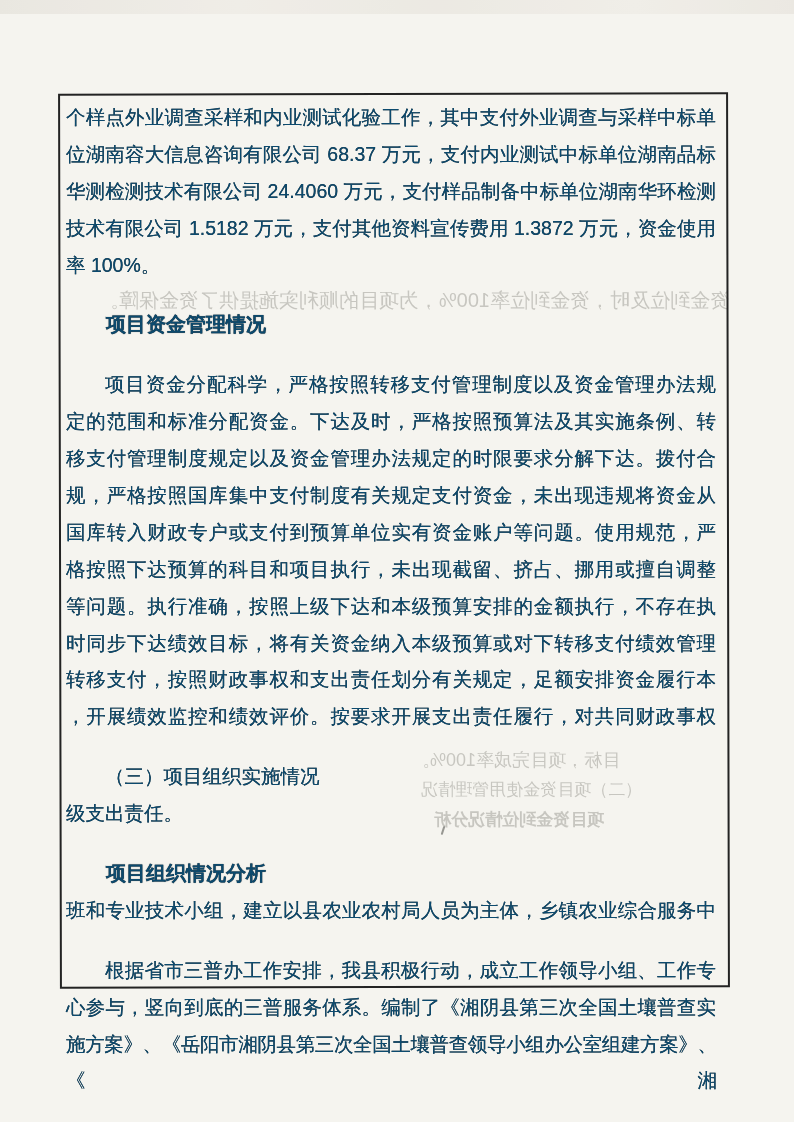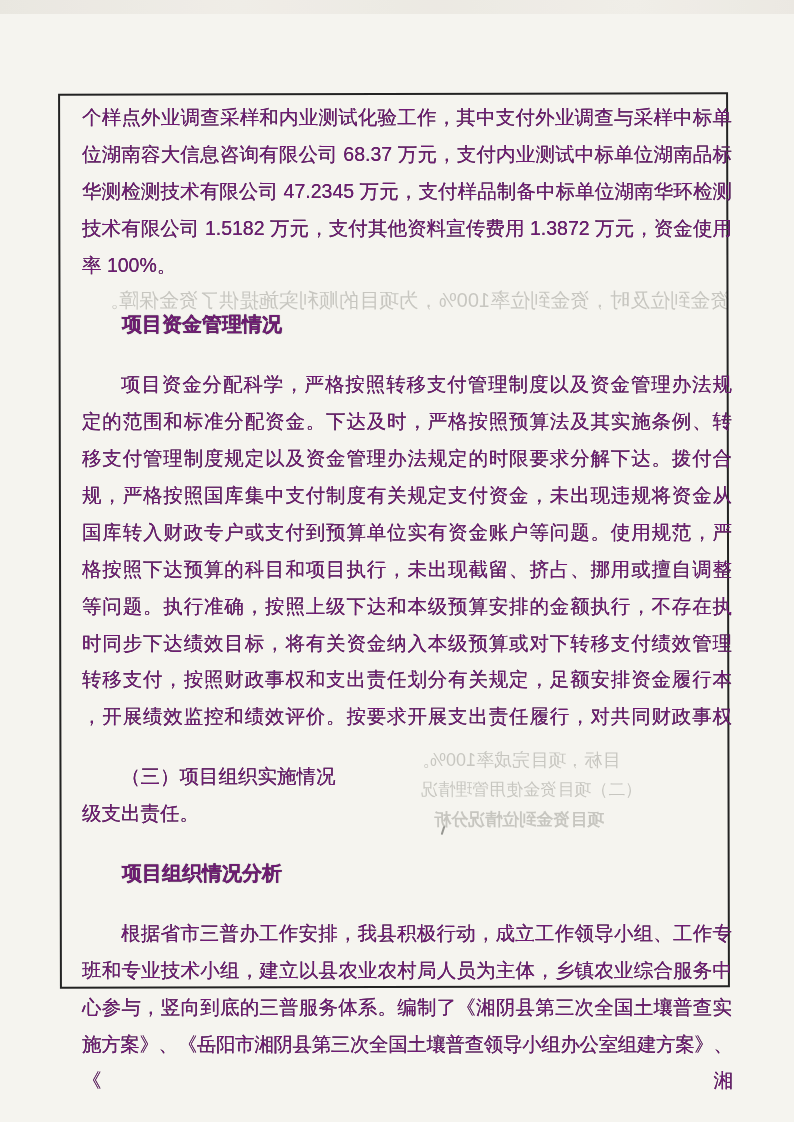--- a/index.html
+++ b/index.html
@@ -22,23 +22,23 @@
 
   
   .cell-frame {
     position: absolute; left: 59px; top: 93px; width: 670px; height: 895px;
     border: 2px solid #232323;
     z-index: 2;
     transform: rotate(-0.12deg);
   }
 
   .textblock {
-    position: absolute; left: 82px; top: 99px; width: 650px;
+    position: absolute; left: 66px; top: 99px; width: 650px;
     z-index: 3;
-    color: #701a75;
+    color: #0c4a6e;
   }
   .line {
     height: 36.9px;
     line-height: 36.6px;
     font-size: 19.5px;
     text-align: justify;
     text-shadow: 0 0 0.5px #2a2a2a;
     white-space: nowrap;
   }
   .line.justify { text-align-last: justify; white-space: normal; }
@@ -70,39 +70,39 @@
 </style>
 </head>
 <body>
 
 <div class="page">
   <div class="top-edge"></div>
   <div class="cell-frame"></div>
   <div class="textblock">
       <div class="line justify">个样点外业调查采样和内业测试化验工作，其中支付外业调查与采样中标单</div>
       <div class="line justify">位湖南容大信息咨询有限公司 68.37 万元，支付内业测试中标单位湖南品标</div>
-      <div class="line justify">华测检测技术有限公司 47.2345 万元，支付样品制备中标单位湖南华环检测</div>
+      <div class="line justify">华测检测技术有限公司 24.4060 万元，支付样品制备中标单位湖南华环检测</div>
       <div class="line justify">技术有限公司 1.5182 万元，支付其他资料宣传费用 1.3872 万元，资金使用</div>
       <div class="line plain">率 100%。</div>
       <div class="line plain indent bold">项目资金管理情况</div>
       <div class="line justify indent">项目资金分配科学，严格按照转移支付管理制度以及资金管理办法规</div>
       <div class="line justify">定的范围和标准分配资金。下达及时，严格按照预算法及其实施条例、转</div>
       <div class="line justify">移支付管理制度规定以及资金管理办法规定的时限要求分解下达。拨付合</div>
       <div class="line justify">规，严格按照国库集中支付制度有关规定支付资金，未出现违规将资金从</div>
       <div class="line justify">国库转入财政专户或支付到预算单位实有资金账户等问题。使用规范，严</div>
       <div class="line justify">格按照下达预算的科目和项目执行，未出现截留、挤占、挪用或擅自调整</div>
       <div class="line justify">等问题。执行准确，按照上级下达和本级预算安排的金额执行，不存在执</div>
       <div class="line justify">时同步下达绩效目标，将有关资金纳入本级预算或对下转移支付绩效管理</div>
       <div class="line justify">转移支付，按照财政事权和支出责任划分有关规定，足额安排资金履行本</div>
       <div class="line justify">，开展绩效监控和绩效评价。按要求开展支出责任履行，对共同财政事权</div>
       <div class="line plain indent">（三）项目组织实施情况</div>
       <div class="line plain">级支出责任。</div>
       <div class="line plain indent bold">项目组织情况分析</div>
+      <div class="line justify">班和专业技术小组，建立以县农业农村局人员为主体，乡镇农业综合服务中</div>
       <div class="line justify indent">根据省市三普办工作安排，我县积极行动，成立工作领导小组、工作专</div>
-      <div class="line justify">班和专业技术小组，建立以县农业农村局人员为主体，乡镇农业综合服务中</div>
       <div class="line justify">心参与，竖向到底的三普服务体系。编制了《湘阴县第三次全国土壤普查实</div>
       <div class="line justify tight">施方案》、《岳阳市湘阴县第三次全国土壤普查领导小组办公室组建方案》、《湘</div>
     </div>
   <div class="noise-mark"></div>
 <div class="bleed-line" style="left: 66px; top: 288px; width: 664px; font-size: 20px;">资金到位及时，资金到位率100%，为项目的顺利实施提供了资金保障。</div>
     <div class="bleed-line" style="left: 406px; top: 749px; width: 214px; font-size: 18px;">目标，项目完成率100%。</div>
     <div class="bleed-line" style="left: 410px; top: 779px; width: 232px; font-size: 17px;">（二）项目资金使用管理情况</div>
     <div class="bleed-line bold" style="left: 430px; top: 809px; width: 174px; font-size: 17px;">项目资金到位情况分析</div>
   </div>
 

